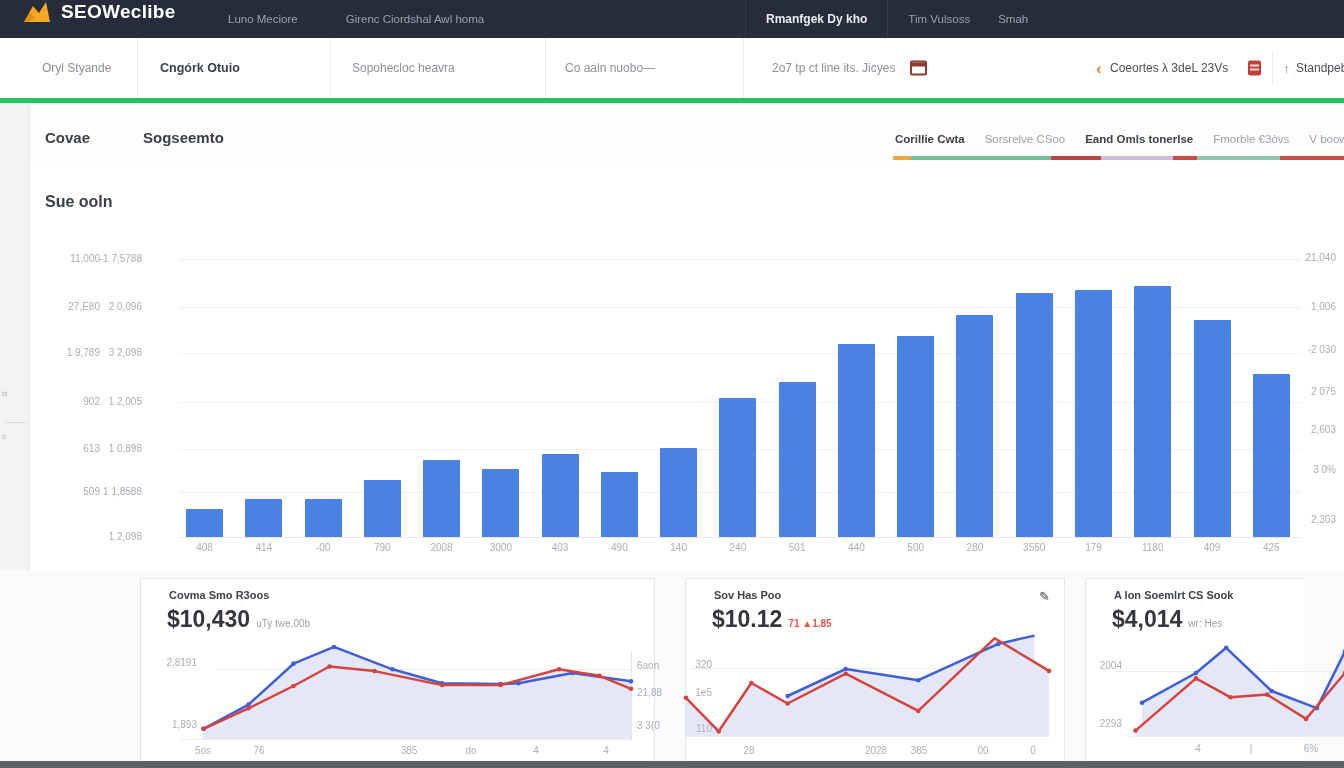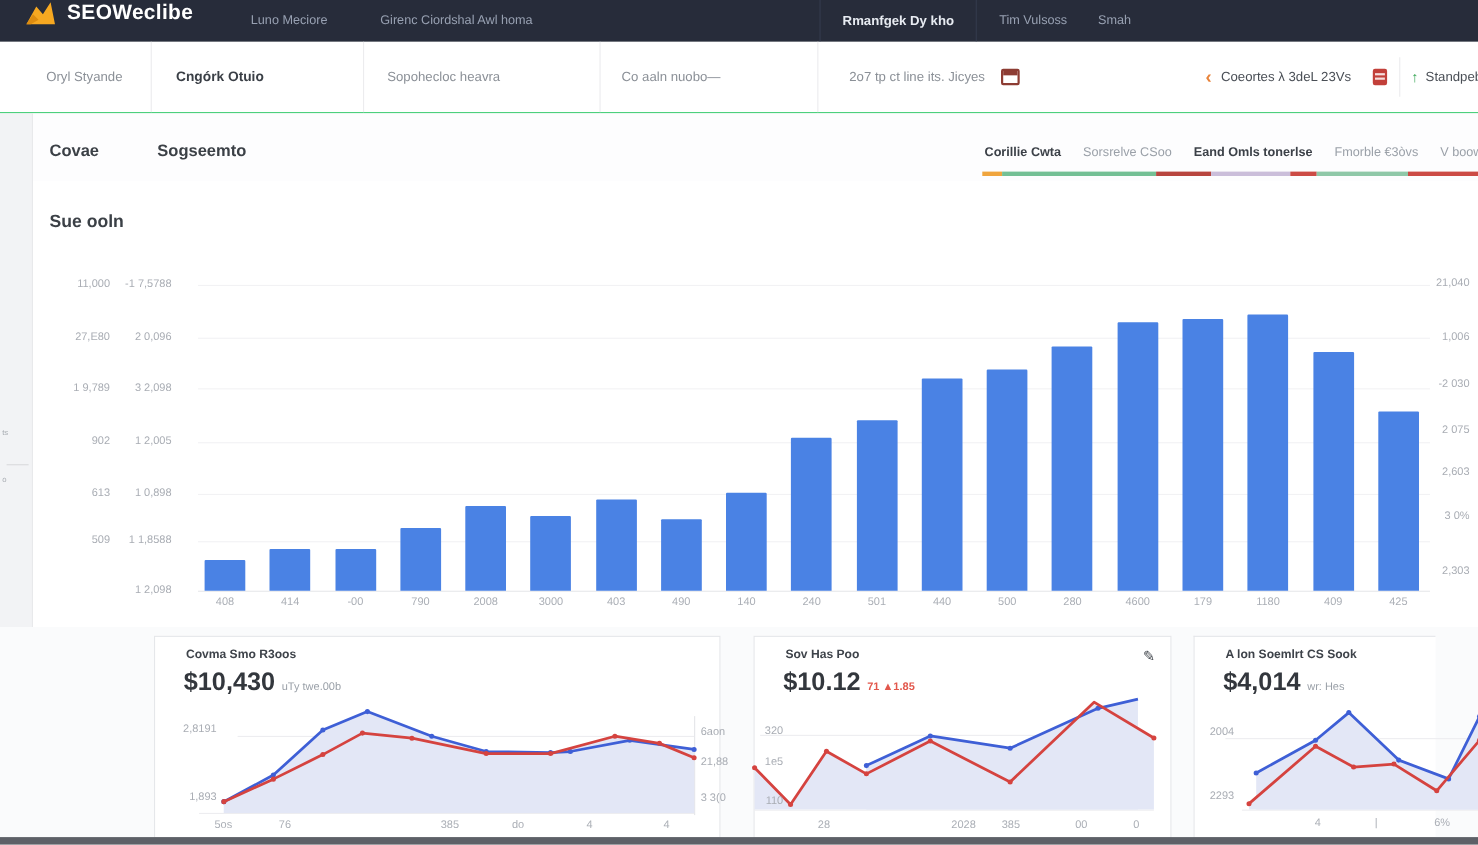--- a/index.html
+++ b/index.html
@@ -10,21 +10,21 @@
   .navbar { position:absolute; top:0; left:0; right:0; height:38px; background:#272c3a; }
   .logo { position:absolute; left:22px; top:0; height:24px; display:flex; align-items:center; gap:9px; cursor:pointer; }
   .logo-text { color:#fff; font-size:19px; font-weight:bold; letter-spacing:.3px; }
   .nav-main { position:absolute; left:228px; top:0; height:38px; display:flex; align-items:center; gap:48px; }
   .nav-item { color:#98a1b2; font-size:11.5px; cursor:pointer; white-space:nowrap; }
   .nav-right { position:absolute; left:745px; right:0; top:0; height:38px; display:flex; }
   .nav-cell { height:38px; display:flex; align-items:center; border-left:1px solid #343b4c; padding:0 20px; gap:28px; }
   .nav-cell .em { color:#e8ecf2; font-size:12px; font-weight:bold; }
 
   
-  .toolbar { position:absolute; top:38px; left:0; right:0; height:65px; background:#fff; border-bottom:1px solid #22c55e; }
+  .toolbar { position:absolute; top:38px; left:0; right:0; height:65px; background:#fff; border-bottom:5px solid #22c55e; }
   .tb-item { position:absolute; top:50%; transform:translateY(-50%); font-size:12px; color:#8b9097; white-space:nowrap; cursor:pointer; }
   .tb-item.em { color:#3a3f46; font-weight:bold; font-size:12.5px; }
   .tb-item.dark { color:#4a4f56; }
   .tb-sep { position:absolute; top:0; bottom:0; width:1px; background:#ececee; }
   .cal-icon { position:absolute; width:17px; height:15px; top:50%; transform:translateY(-50%); background:#fff; border:2px solid #8d3c33; border-radius:2px; cursor:pointer; }
   .cal-icon::before { content:""; position:absolute; left:0; right:0; top:0; height:4px; background:#8d3c33; }
   .file-icon { position:absolute; width:13px; height:15px; top:50%; transform:translateY(-50%); background:#c2403a; border-radius:2px; cursor:pointer; }
   .file-icon::after { content:""; position:absolute; left:2px; right:2px; top:4px; height:2px; background:#f6dedd; box-shadow:0 4px 0 #f6dedd; }
   .chevron { position:absolute; top:50%; transform:translateY(-50%); color:#e8833a; font-size:17px; font-weight:bold; cursor:pointer; line-height:1; }
   .up-arrow { position:absolute; top:50%; transform:translateY(-50%); color:#3aa757; font-size:13px; font-weight:bold; }
@@ -43,21 +43,21 @@
   .legend-underline { position:absolute; left:863px; right:0; top:53px; height:4px; display:flex; }
   .legend-underline span { height:4px; display:block; }
 
   
   .main-chart { position:absolute; top:165px; left:30px; right:0; height:405px; background:#fff; }
   .chart-title { position:absolute; left:15px; top:28px; font-size:16px; font-weight:bold; color:#3b4046; }
   .gridline { position:absolute; left:150px; right:44px; height:1px; background:#f2f2f4; }
   .gridline.base { background:#e7e8ea; }
   .ylab { position:absolute; right:0; font-size:10px; color:#a9adb4; white-space:nowrap; }
   #main-y1 { position:absolute; left:20px; top:0; width:50px; height:100%; }
-  #main-y2 { position:absolute; left:78px; top:0; width:48px; height:100%; }
+  #main-y2 { position:absolute; left:64px; top:0; width:48px; height:100%; }
   #main-yr { position:absolute; right:8px; top:0; width:50px; height:100%; }
   #main-bars { position:absolute; left:156px; width:1104px; bottom:33px; height:260px;
                display:flex; justify-content:space-between; align-items:flex-end; }
   .bar { width:37px; border-radius:1px 1px 0 0; }
   #main-xlabels { position:absolute; left:156px; width:1104px; top:377px; display:flex; justify-content:space-between; }
   #main-xlabels span { width:37px; text-align:center; font-size:10px; color:#abafb6; white-space:nowrap; }
 
   
   .cards { position:absolute; top:570px; left:0; right:0; height:192px; background:#fafbfc; }
   .card { position:absolute; top:8px; bottom:0; background:#fff; border:1px solid #e5e7ea; }
@@ -221,21 +221,21 @@
         <span>2008</span>
         <span>3000</span>
         <span>403</span>
         <span>490</span>
         <span>140</span>
         <span>240</span>
         <span>501</span>
         <span>440</span>
         <span>500</span>
         <span>280</span>
-        <span>4600</span>
+        <span>3550</span>
         <span>179</span>
         <span>1180</span>
         <span>409</span>
         <span>425</span>
       </div>
   </section>
 
   <section class="cards">
 
     <article class="card" id="card1">

